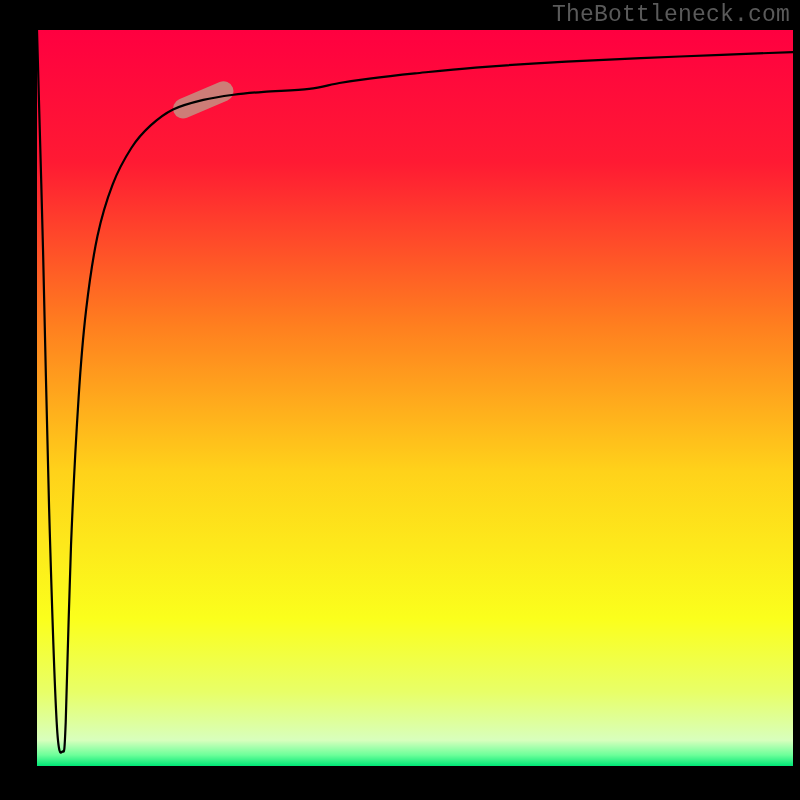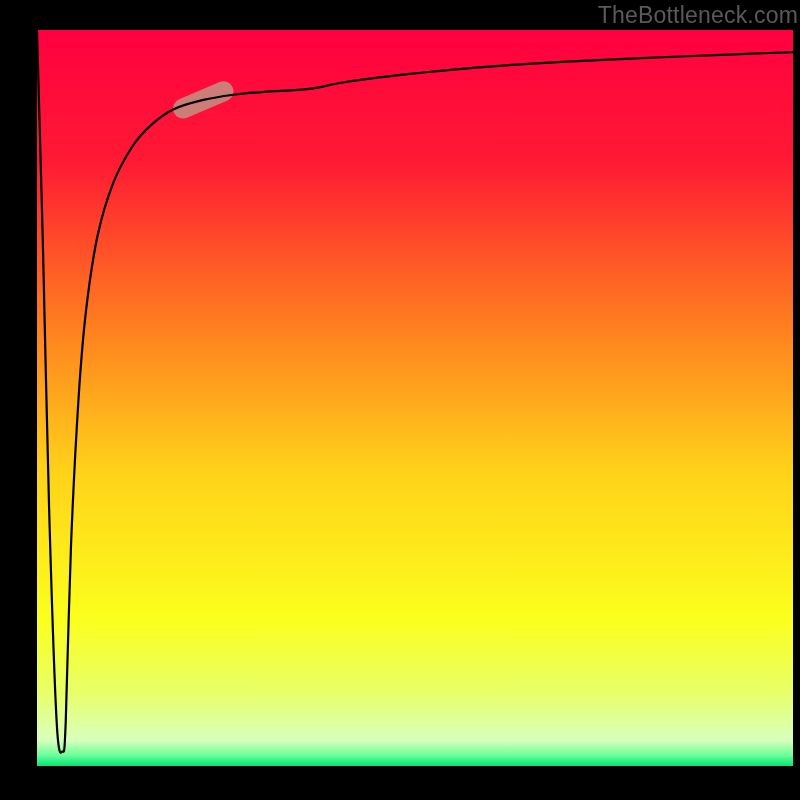--- a/index.html
+++ b/index.html
@@ -12,26 +12,27 @@
   }
   .container {
     width: 800px;
     height: 800px;
     position: relative;
     background: #000;
   }
   .attribution {
     position: absolute;
     top: 2px;
-    right: 2px;
+    right: 10px;
     color: #5a5a5a;
     font-size: 23px;
     font-weight: 400;
     z-index: 10;
     letter-spacing: 0.2px;
+    font-family: Liberation Mono, monospace;
   }
   svg.chart {
     position: absolute;
     top: 0;
     left: 0;
     width: 800px;
     height: 800px;
   }
 </style>
 </head>

